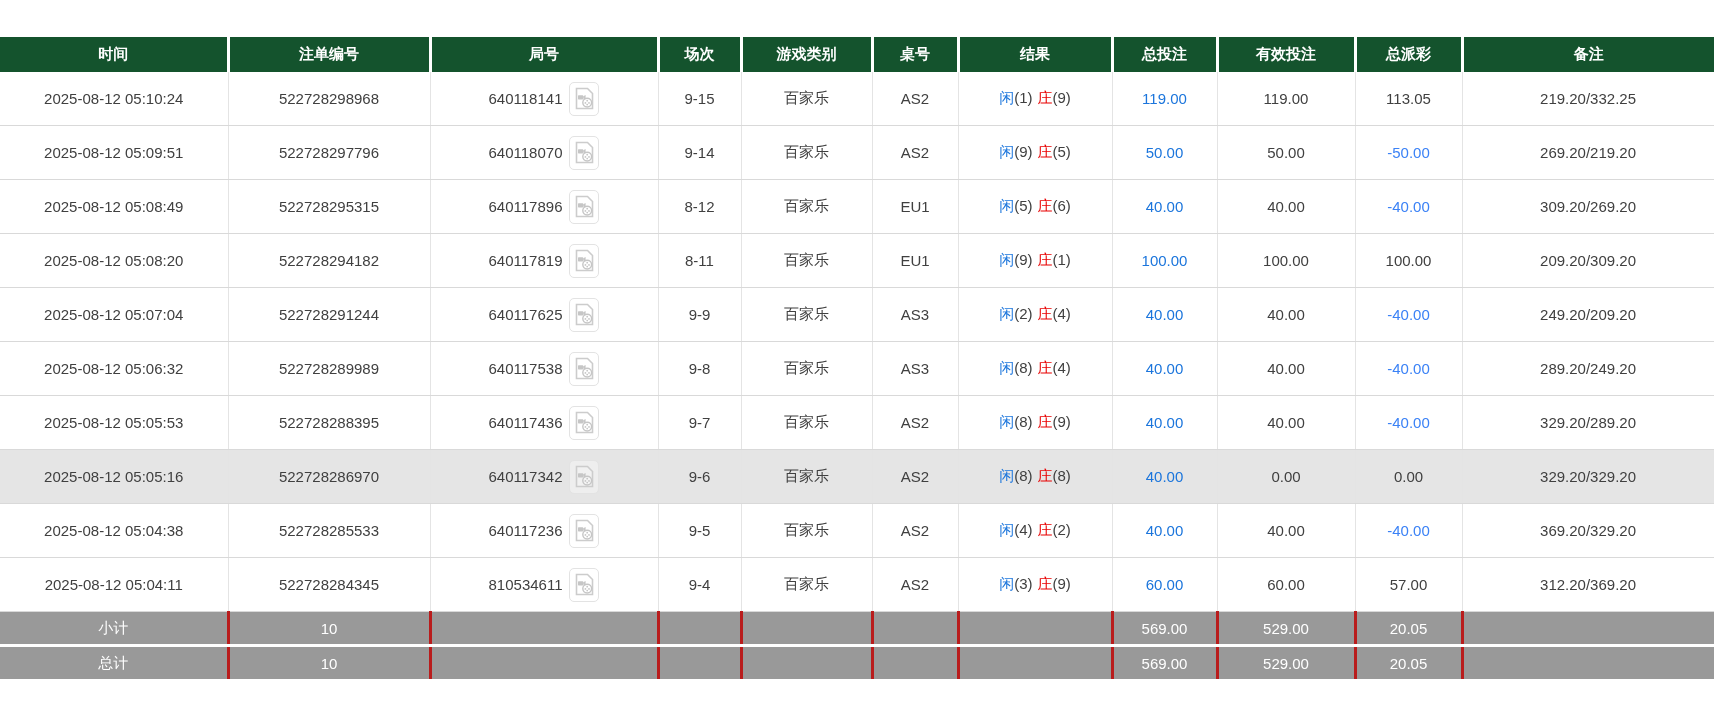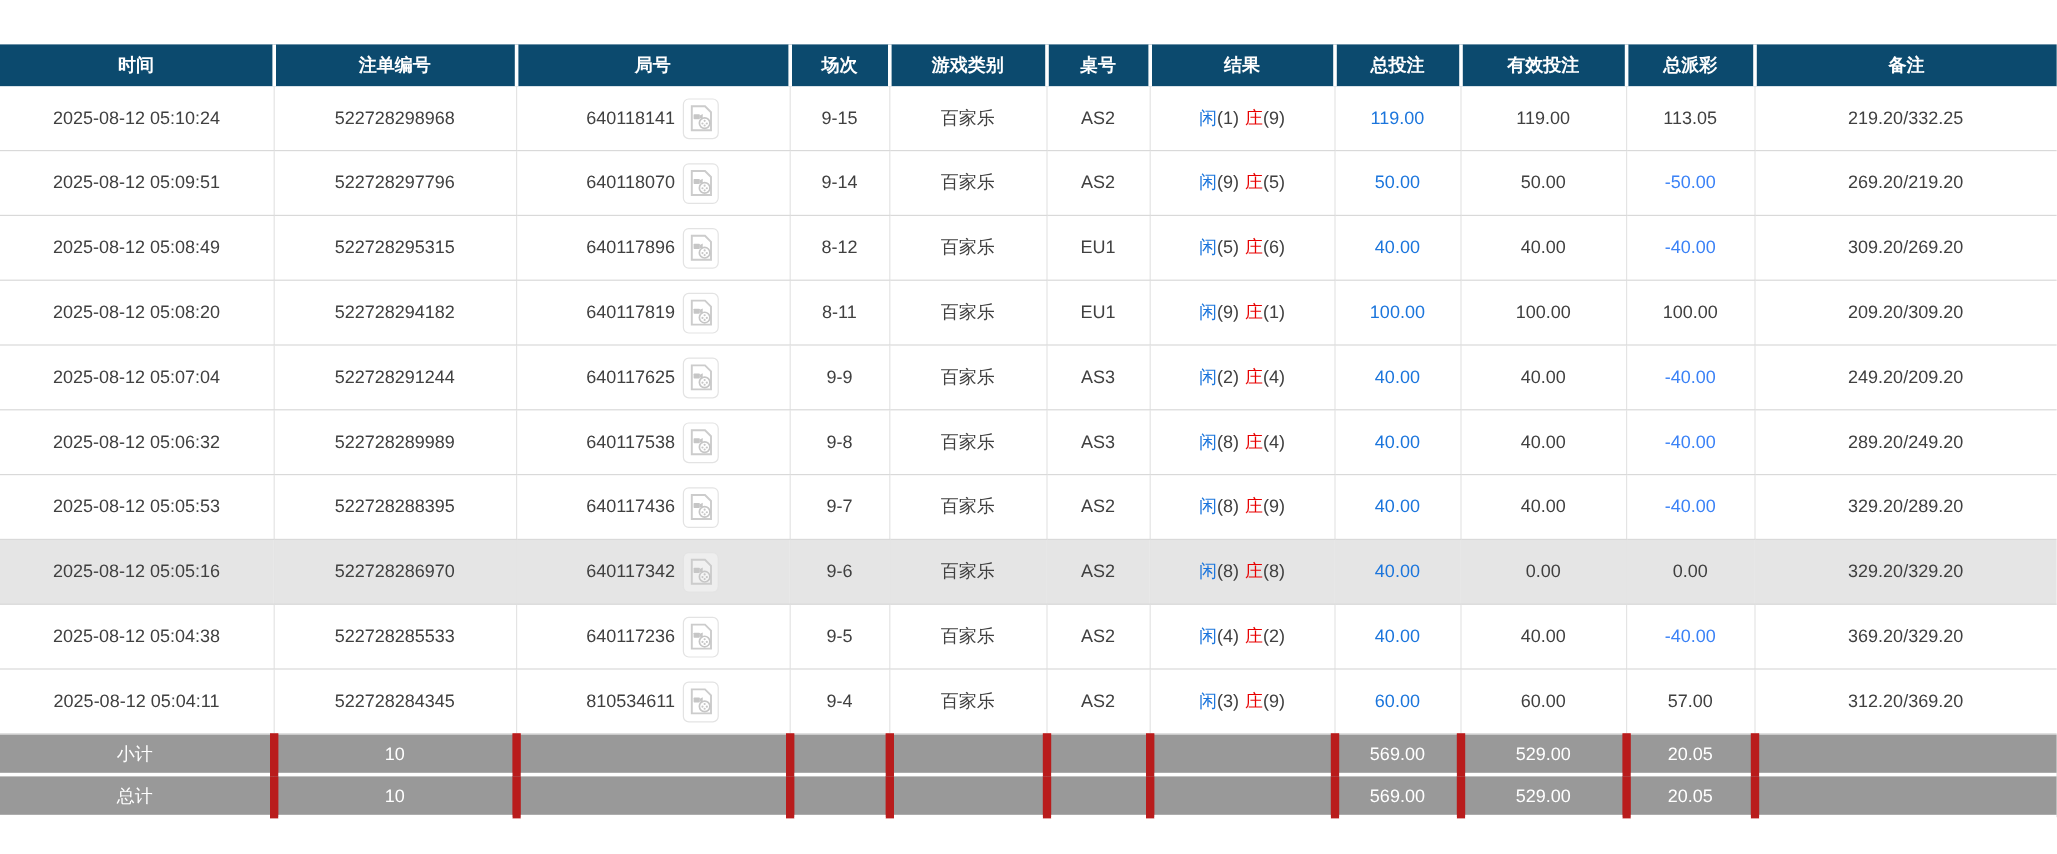--- a/index.html
+++ b/index.html
@@ -8,21 +8,21 @@
     font-family: "Liberation Sans", "DejaVu Sans", sans-serif;
   }
   .table-wrap { padding-top: 37px; }
   table.records {
     width: 1714px;
     border-collapse: collapse;
     table-layout: fixed;
   }
   
   thead th {
-    background: #0c4a6e;
+    background: #14532d;
     color: #ffffff;
     font-size: 15px;
     font-weight: bold;
     height: 35px;
     padding: 0;
     text-align: center;
     border-right: 3px solid #ffffff;
   }
   thead th:last-child { border-right: none; }
   
@@ -54,21 +54,21 @@
     cursor: pointer;
   }
   
   tr.summary td {
     background: #999999;
     color: #ffffff;
     font-size: 15px;
     height: 32px;
     padding: 0;
     text-align: center;
-    border-right: 7px solid #b91c1c;
+    border-right: 3px solid #b91c1c;
     border-bottom: 3px solid #ffffff;
   }
   tr.summary td:last-child { border-right: none; }
 </style>
 </head>
 <body>
 
 <div class="table-wrap">
   <table class="records">
     <colgroup>

